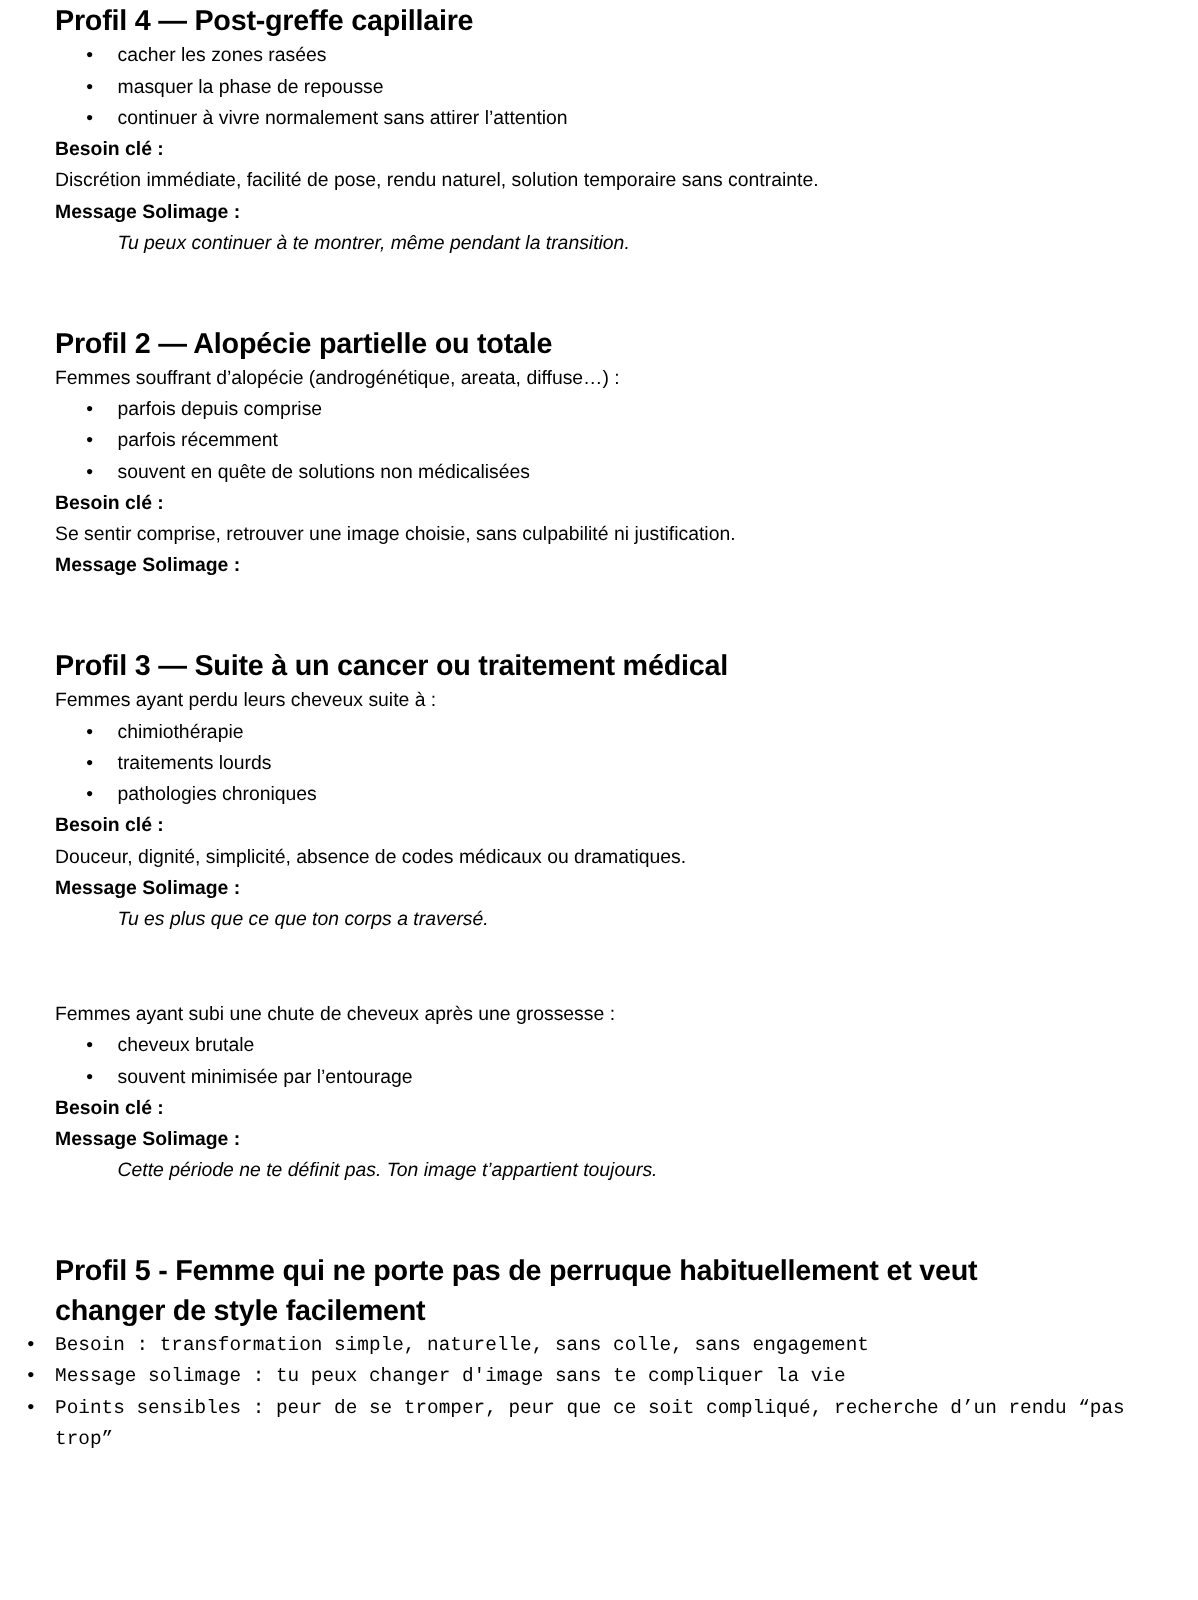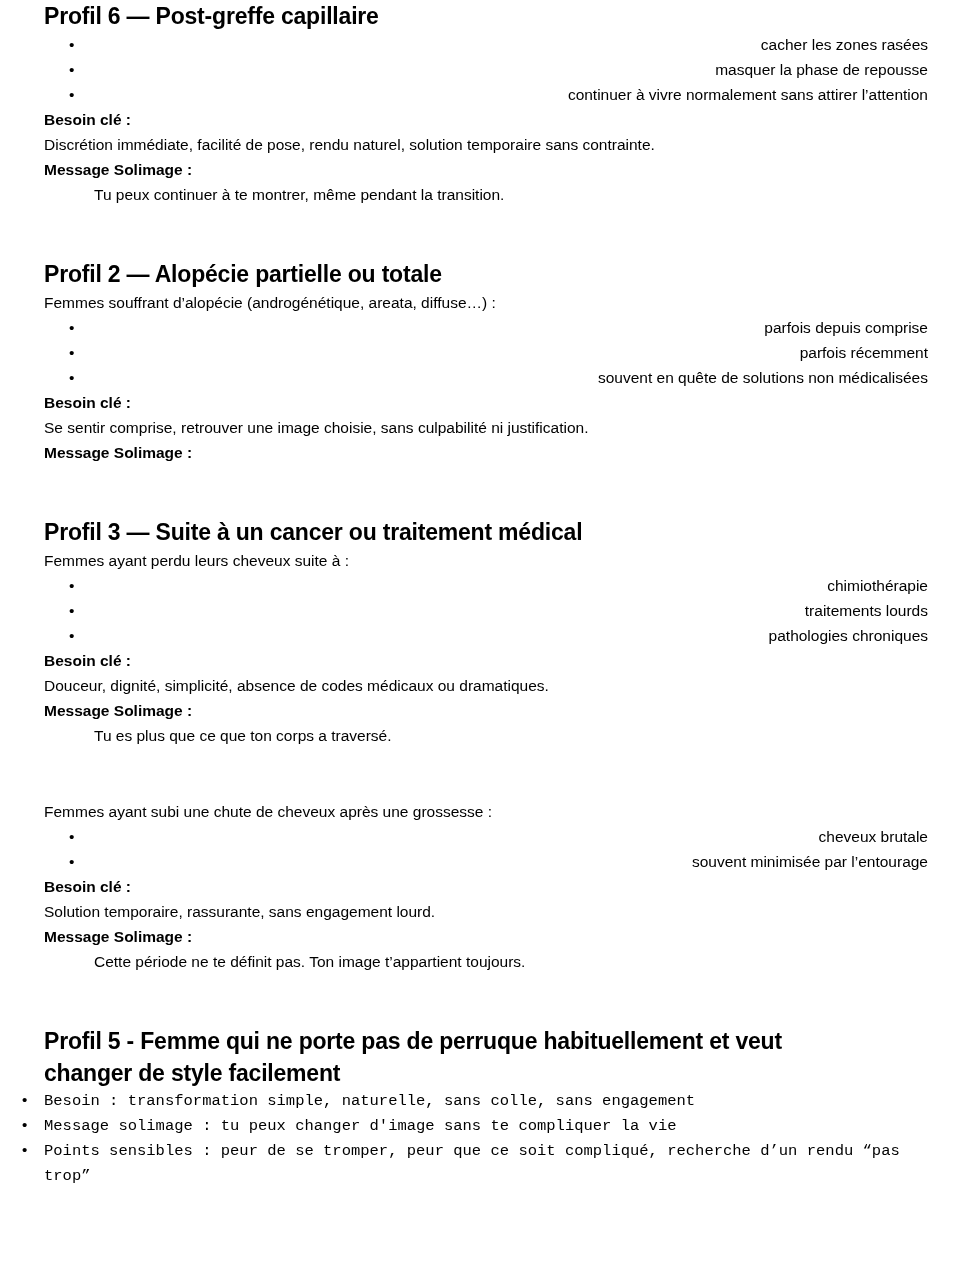--- a/index.html
+++ b/index.html
@@ -18,44 +18,44 @@
     line-height: 32px;
     font-weight: 700;
     letter-spacing: -0.2px;
     white-space: pre-line; 
   }
   p, li {
     font-size: 15.5px;
     line-height: 25px;
   }
   ul { list-style: none; }
-  ul.bullets { padding-left: 50px; text-align: right; }
+  ul.bullets { padding-left: 50px; }
   ul.bullets > li { position: relative; }
   ul.bullets > li::before {
     content: "\2022";
     position: absolute;
     left: -25px;
     top: 0;
   }
   ul.outer-bullets { padding-left: 0; }
   ul.outer-bullets > li { position: relative; font-family: Liberation Mono, monospace; }
   ul.outer-bullets > li::before {
     content: "\2022";
     position: absolute;
     left: -24px;
     top: 0;
   }
   p.label { font-weight: 700; }
-  p.quote { padding-left: 50px; }
+  p.quote { padding-left: 50px; font-style: italic; }
 </style>
 </head>
 <body>
 
 <section class="profile">
-  <h2 class="profile-title">Profil 6 — Post-greffe capillaire</h2>
+  <h2 class="profile-title">Profil 4 — Post-greffe capillaire</h2>
   <ul class="bullets">
     <li>cacher les zones rasées</li>
     <li>masquer la phase de repousse</li>
     <li>continuer à vivre normalement sans attirer l’attention</li>
   </ul>
   <p class="label">Besoin clé :</p>
   <p>Discrétion immédiate, facilité de pose, rendu naturel, solution temporaire sans contrainte.</p>
   <p class="label">Message Solimage :</p>
   <p class="quote">Tu peux continuer à te montrer, même pendant la transition.</p>
 </section>
@@ -87,21 +87,20 @@
   <p class="quote">Tu es plus que ce que ton corps a traversé.</p>
 </section>
 
 <section class="profile">
   <p>Femmes ayant subi une chute de cheveux après une grossesse :</p>
   <ul class="bullets">
     <li>cheveux brutale</li>
     <li>souvent minimisée par l’entourage</li>
   </ul>
   <p class="label">Besoin clé :</p>
-  <p>Solution temporaire, rassurante, sans engagement lourd.</p>
   <p class="label">Message Solimage :</p>
   <p class="quote">Cette période ne te définit pas. Ton image t’appartient toujours.</p>
 </section>
 
 <section class="profile">
   <h2 class="profile-title">Profil 5 - Femme qui ne porte pas de perruque habituellement et veut
 changer de style facilement</h2>
   <ul class="outer-bullets">
     <li>Besoin : transformation simple, naturelle, sans colle, sans engagement</li>
     <li>Message solimage : tu peux changer d'image sans te compliquer la vie</li>

